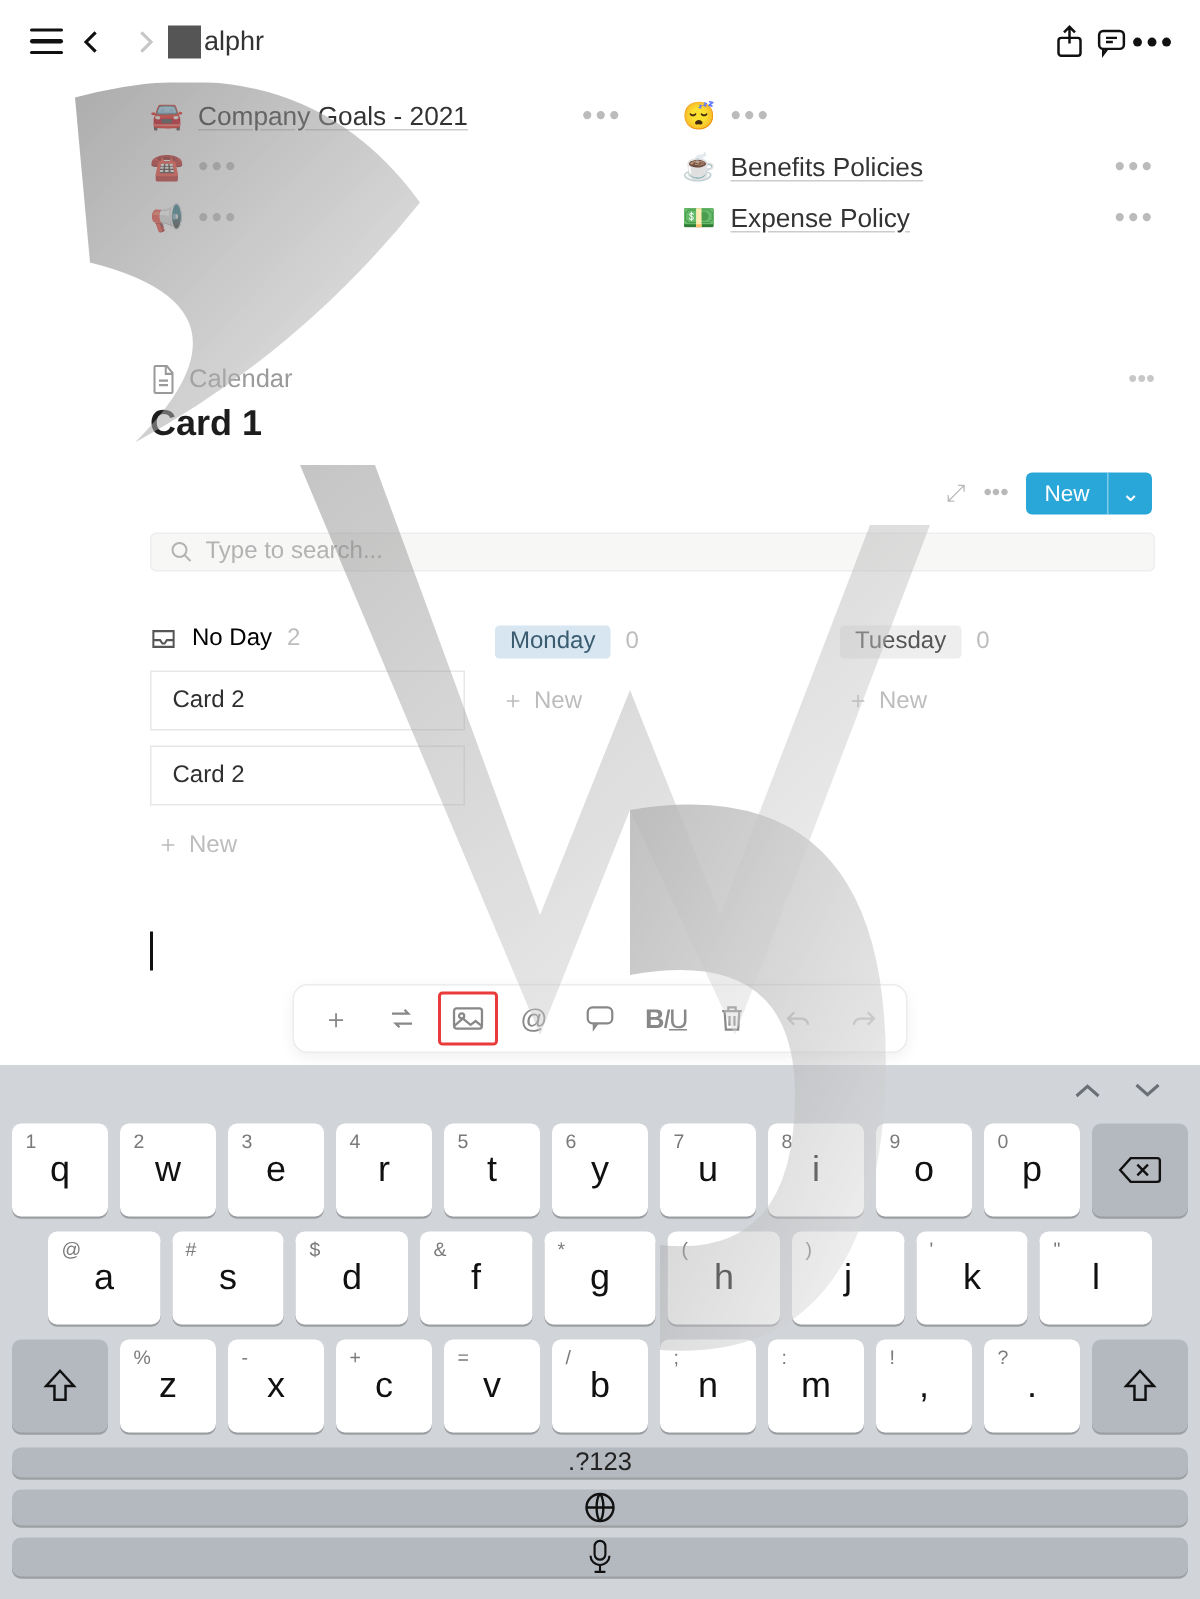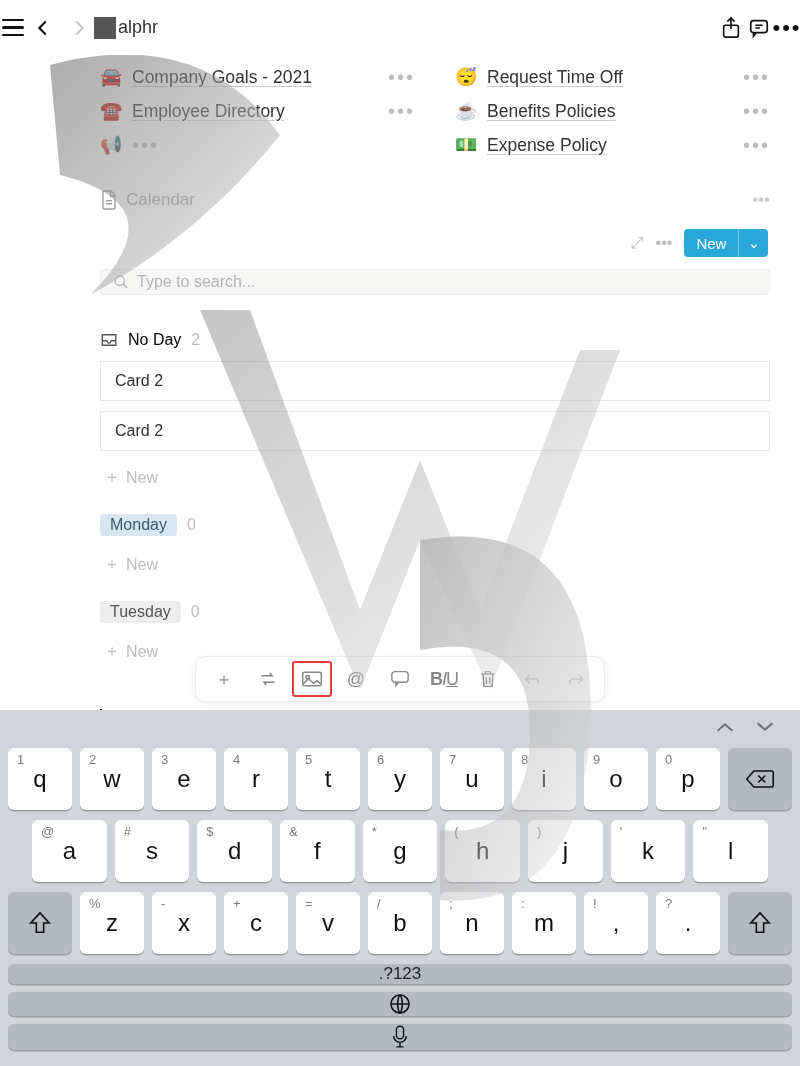--- a/index.html
+++ b/index.html
@@ -1,51 +1,51 @@
 <!DOCTYPE html>
 <html><head>
 <meta charset="utf-8">
 <style>
   * { box-sizing: border-box; margin: 0; padding: 0; font-family: -apple-system, BlinkMacSystemFont, "Segoe UI", Helvetica, Arial, sans-serif; }
   body { width: 800px; height: 1066px; background: #fff; overflow: hidden; position: relative; }
   
-  .topbar { height: 55px; display: flex; align-items: center; padding: 0 0; gap: 2px; }
+  .topbar { height: 55px; display: flex; align-items: center; padding: 0 18px; gap: 2px; }
   .topbar .icon-btn { width: 26px; height: 26px; display: flex; align-items: center; justify-content: center; color: #333; cursor: pointer; }
   .topbar .nav-arrows { display: flex; gap: 10px; margin-left: 2px; }
   .spacer { flex: 1; }
   .page-icon { width: 22px; height: 22px; background: #555; display: inline-block; }
   .page-name { font-size: 18px; color: #333; }
   
   
   .hamburger { display: flex; flex-direction: column; gap: 5px; }
   .hamburger span { display: block; width: 22px; height: 2.5px; background: #111; border-radius: 2px; }
 
   .content { padding: 5px 30px 0 100px; }
   
   .links-cols { display: flex; gap: 40px; }
   .col { flex: 1; }
   .link-row { display: flex; align-items: center; height: 34px; font-size: 17.5px; gap: 10px; }
   .link-row .emoji { width: 22px; text-align: center; font-size: 18px; }
   .link-row .txt { color: #333; text-decoration: underline; text-decoration-color: #ccc; text-underline-offset: 3px; flex: 1; }
   .link-row .dots { color: #bbb; font-size: 20px; letter-spacing: 2px; }
   
-  .section-block { margin-top: 27px; }
+  .section-block { margin-top: 80px; }
   .section-head { display: flex; align-items: center; gap: 8px; color: #9a9a9a; font-size: 17px; }
   .doc-svg { width: 18px; height: 22px; }
   .page-title { font-size: 24px; font-weight: 700; color: #1d1d1d; margin-top: 5px; }
   
   .board-tools { display: flex; align-items: center; justify-content: flex-end; gap: 12px; margin-top: 18px; padding-right: 2px; }
   .tool-muted { color: #b9b9b9; font-size: 16px; }
   .new-btn { display: flex; align-items: center; background: #2aa7d9; color: #fff; border-radius: 4px; font-size: 15px; overflow: hidden; }
   .new-btn .lbl { padding: 5px 12px; }
   .new-btn .chev { border-left: 1px solid rgba(255,255,255,.4); padding: 5px 8px; }
   
   .searchbox { margin-top: 12px; display: flex; align-items: center; background: #f7f7f6; border: 1px solid #eee; border-radius: 4px; height: 26px; padding: 0 12px; color: #b3b3b3; font-size: 16px; gap: 8px; }
 
-  .board { display: flex; gap: 20px; margin-top: 36px; flex-direction: column; }
+  .board { display: flex; gap: 20px; margin-top: 36px; }
   .lane { flex: 1; min-width: 0; }
   .lane-head { display: flex; align-items: center; gap: 10px; font-size: 16px; margin-bottom: 12px; }
   .lane-head .pill { background: #eeeeee; padding: 2px 10px; border-radius: 3px; color: #555; }
   .lane-head .pill.blue { background: #d7e6f0; color: #3b5c70; }
   .lane-head .cnt { color: #bdbdbd; }
   .tray-svg { width: 18px; height: 16px; }
   .card { border: 1px solid #e7e7e6; border-radius: 0; padding: 10px 14px; font-size: 16px; color: #2f2f2f; margin-bottom: 10px; background: #fff; }
   .addnew { color: #bdbdbd; font-size: 16px; display: flex; align-items: center; gap: 6px; padding: 6px 4px; }
   
   .cursor-area { margin: 40px 0 0 0; height: 40px; font-size: 22px; }
@@ -123,32 +123,30 @@
 <div class="content">
   <div class="links-cols">
     <div class="col" id="col-left">
         <div class="link-row">
           <span class="emoji">🚘</span>
   <span class="txt">Company Goals - 2021</span>
   <span class="dots">•••</span>
         </div>
         <div class="link-row">
           <span class="emoji">☎️</span>
-  <span class="txt">Employee Directory</span>
   <span class="dots">•••</span>
         </div>
         <div class="link-row">
           <span class="emoji">📢</span>
   <span class="dots">•••</span>
         </div>
       </div>
     <div class="col" id="col-right">
         <div class="link-row">
           <span class="emoji">😴</span>
-  <span class="txt">Request Time Off</span>
   <span class="dots">•••</span>
         </div>
         <div class="link-row">
           <span class="emoji">☕</span>
   <span class="txt">Benefits Policies</span>
   <span class="dots">•••</span>
         </div>
         <div class="link-row">
           <span class="emoji">💵</span>
   <span class="txt">Expense Policy</span>
@@ -161,20 +159,21 @@
     <div class="section-head">
       <svg class="doc-svg" viewBox="0 0 24 28" fill="none" stroke="#9a9a9a" stroke-width="1.8">
           <path d="M5 2h10l5 6v17a1 1 0 0 1-1 1H5a1 1 0 0 1-1-1V3a1 1 0 0 1 1-1z"></path>
           <path d="M14 2v7h6"></path>
           <path d="M8 15h8M8 19h8"></path>
         </svg>
       <span>Calendar</span>
       <div class="spacer"></div>
       <span class="dots" style="color:#c8c8c8">•••</span>
     </div>
+    <div class="page-title">Card 1</div>
 
     <div class="board-tools">
       <span class="tool-muted">⤢</span>
       <span class="tool-muted">•••</span>
       <div class="new-btn">
         <span class="lbl">New</span>
         <span class="chev">⌄</span>
       </div>
     </div>
 

